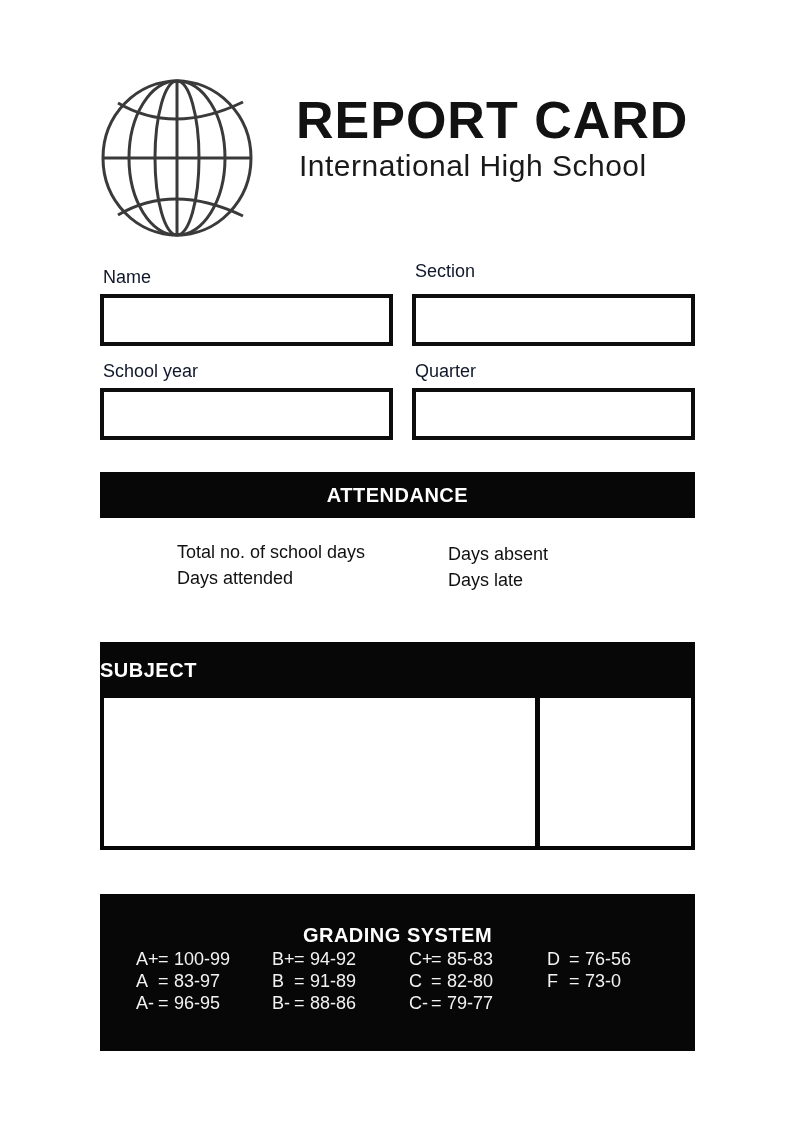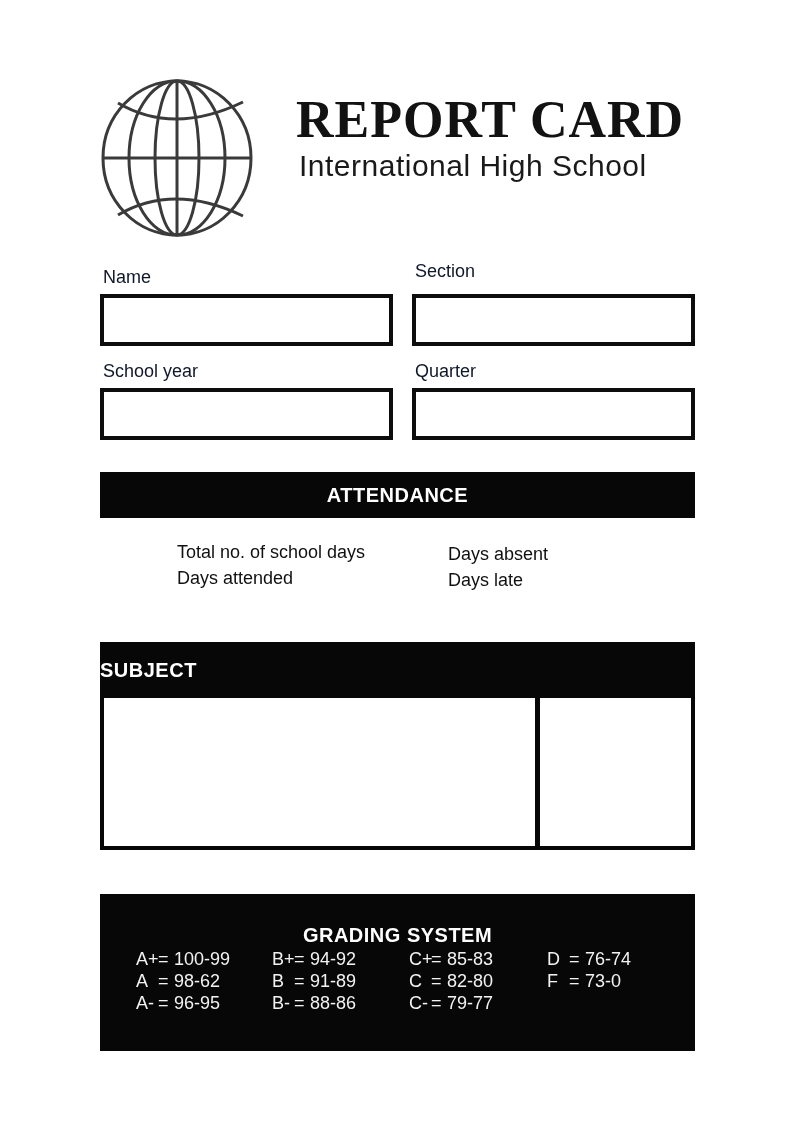--- a/index.html
+++ b/index.html
@@ -13,21 +13,21 @@
     color: #141414;
     overflow: hidden;
   }
   .abs { position: absolute; }
 
   
   .logo { left: 100px; top: 78px; width: 154px; height: 160px; }
   .title {
     left: 296px; top: 94px;
     font-size: 52px; font-weight: bold; letter-spacing: 1px;
-    line-height: 1.0; color: #121212; white-space: nowrap; font-family: Liberation Serif, serif;
+    line-height: 1.0; color: #121212; white-space: nowrap;
   }
   .subtitle {
     left: 299px; top: 149px;
     font-size: 30px; font-weight: 400; letter-spacing: 0.5px;
     color: #1a1a1a; white-space: nowrap;
   }
 
   
   .field-label { font-size: 18px; line-height: 22px; color: #0f172a; white-space: nowrap; }
   .field-box { background: #fff; border: 4px solid #0d0d0d; }
@@ -129,21 +129,21 @@
 
     <div class="grade-col c1">
       <div class="grade-row">
         <span class="grade-letter">A+</span>
         <span class="grade-eq">=</span>
         <span>100-99</span>
       </div>
       <div class="grade-row">
         <span class="grade-letter">A</span>
         <span class="grade-eq">=</span>
-        <span>98-62</span>
+        <span>83-97</span>
       </div>
       <div class="grade-row">
         <span class="grade-letter">A-</span>
         <span class="grade-eq">=</span>
         <span>96-95</span>
       </div>
     </div>
 
     <div class="grade-col c2">
       <div class="grade-row">
@@ -178,21 +178,21 @@
         <span class="grade-letter">C-</span>
         <span class="grade-eq">=</span>
         <span>79-77</span>
       </div>
     </div>
 
     <div class="grade-col c4">
       <div class="grade-row">
         <span class="grade-letter">D</span>
         <span class="grade-eq">=</span>
-        <span>76-74</span>
+        <span>76-56</span>
       </div>
       <div class="grade-row">
         <span class="grade-letter">F</span>
         <span class="grade-eq">=</span>
         <span>73-0</span>
       </div>
     </div>
   </div>
 
 </div>

